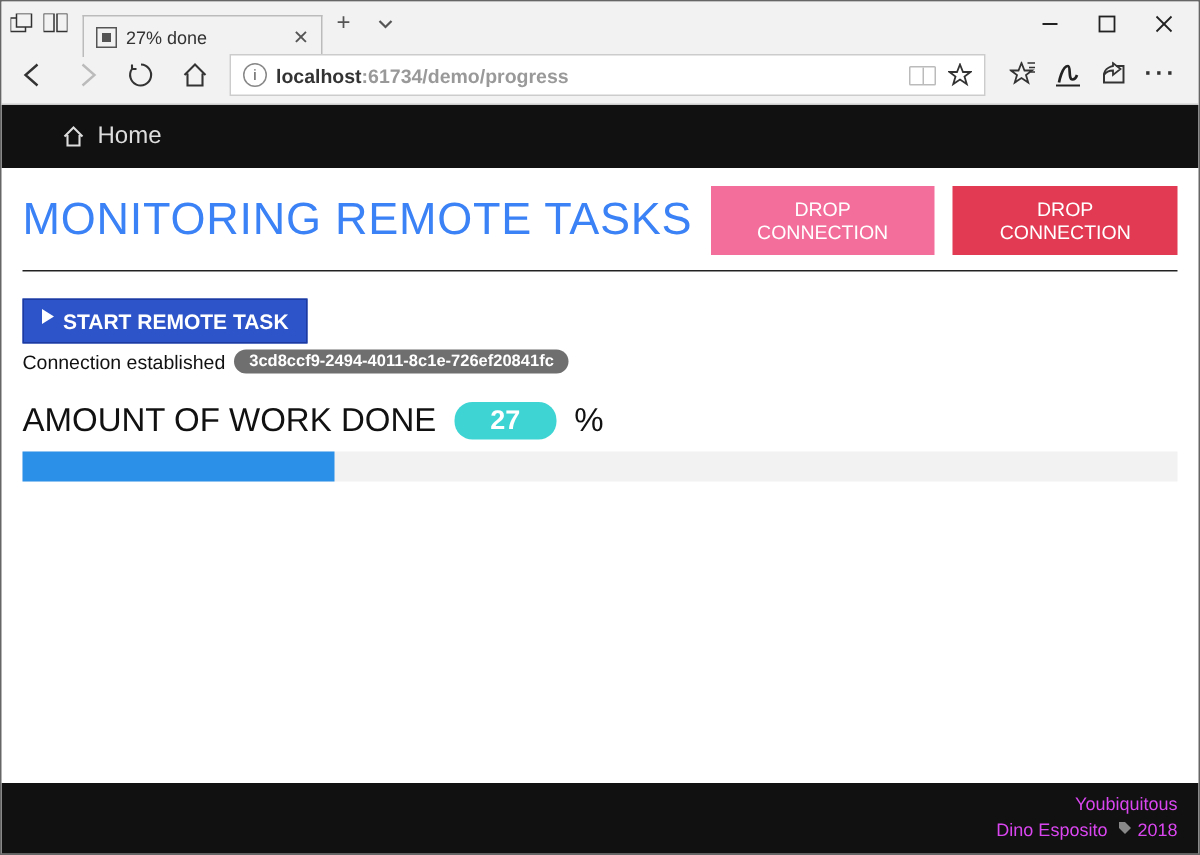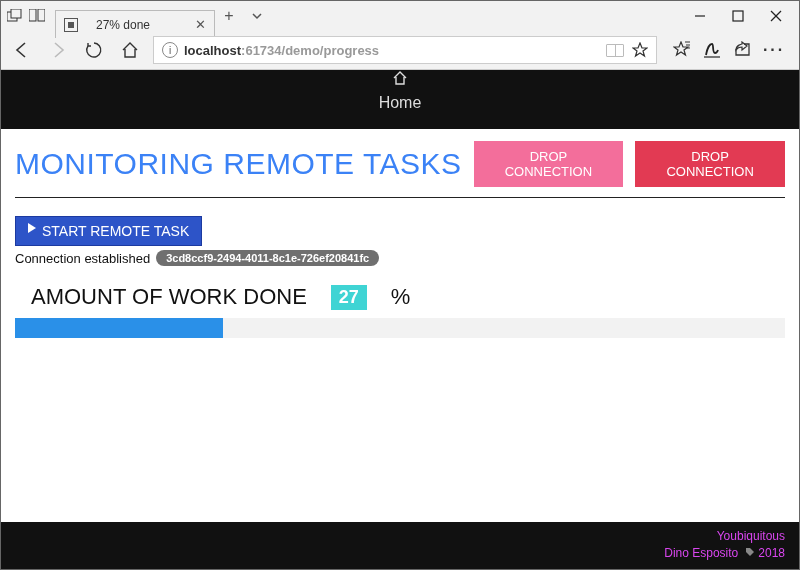--- a/index.html
+++ b/index.html
@@ -1,53 +1,53 @@
 <!DOCTYPE html>
 <html><head>
 <meta charset="utf-8">
 <style>
   * { box-sizing: border-box; margin: 0; padding: 0; }
   body { font-family: "Segoe UI", Arial, sans-serif; width: 800px; height: 570px; background: #fff; overflow: hidden; border: 1px solid #666; }
   
   .chrome { background: #f2f2f2; border-bottom: 1px solid #ccc; }
   .tab-row { display: flex; align-items: center; height: 30px; padding: 0 6px; }
   .win-icons-left { display: flex; gap: 6px; align-items: center; margin-right: 10px; }
-  .tab { display: flex; align-items: center; background: #f2f2f2; border: 1px solid #bbb; border-bottom: none; height: 28px; padding: 0 8px; min-width: 160px; font-size: 12px; color: #333; gap: 18px; margin-top: 16px; }
+  .tab { display: flex; align-items: center; background: #f2f2f2; border: 1px solid #bbb; border-bottom: none; height: 28px; padding: 0 8px; min-width: 160px; font-size: 12px; color: #333; gap: 6px; margin-top: 16px; }
   .tab .favicon { width: 14px; height: 14px; border: 1px solid #555; display:flex; align-items:center; justify-content:center; }
   .tab .favicon::after { content:""; width:6px; height:6px; background:#555; }
   .tab .close { margin-left: auto; font-size: 13px; color: #555; }
   .newtab { width: 28px; display:flex; align-items:center; justify-content:center; font-size: 16px; color:#555; }
   .chev { width: 28px; display:flex; align-items:center; justify-content:center; font-size: 14px; color:#555; }
   .spacer { flex: 1; }
   .win-controls { display: flex; gap: 4px; }
   .win-btn { width: 34px; height: 26px; display:flex; align-items:center; justify-content:center; color:#222; font-size: 13px; }
   .nav-row { display: flex; align-items: center; height: 38px; padding: 0 8px; gap: 10px; }
   .nav-btn { width: 26px; height: 26px; display:flex; align-items:center; justify-content:center; color:#444; }
   .nav-btn.dim { color:#aaa; }
   .url-box { flex: 1; display:flex; align-items:center; border: 1px solid #ccc; height: 28px; background: #fff; padding: 0 8px; gap: 6px; font-size: 13px; color:#999; }
   .url-box .info { width:16px; height:16px; border:1px solid #888; border-radius:50%; display:flex; align-items:center; justify-content:center; font-size:10px; color:#555;}
   .url-host { color:#333; }
   .url-star { margin-left:auto; display:flex; gap:8px; align-items:center; }
   .reading { width:18px; height:13px; border:1px solid #bbb; border-radius:1px; position:relative; }
   .reading::after { content:""; position:absolute; left:8px; top:0; bottom:0; width:1px; background:#bbb; }
   .right-icons { display:flex; gap: 12px; padding: 0 6px; color:#333; align-items:center; }
   
   .page { display:flex; flex-direction:column; height: calc(570px - 70px); }
-  .topnav { background:#111; color:#ddd; display:flex; align-items:center; height:59px; padding:0 40px; font-size:16px; gap:8px;flex-direction:column; }
+  .topnav { background:#111; color:#ddd; display:flex; align-items:center; height:42px; padding:0 40px; font-size:16px; gap:8px; }
   .content { flex:1; padding: 12px 14px 0 14px; }
   .header-row { display:flex; align-items:center; gap:12px; }
   h1 { font-size: 30px; font-weight: 400; letter-spacing: .5px; color:#3b82f6; flex:1; white-space:nowrap; }
   .btn-pink { background:#f36e9b; color:#fff; border:none; padding:8px 14px; font-size:13px; cursor:pointer; }
   .btn-red  { background:#e23a53; color:#fff; border:none; padding:8px 14px; font-size:13px; cursor:pointer; }
   hr { margin: 10px 0 18px 0; border:none; border-top:1px solid #222; }
-  .btn-blue { background:#2d54c8; color:#fff; border:1px solid #1c3aa0; padding:6px 12px; font-size:14px; display:inline-flex; gap:6px; cursor:pointer; margin-bottom:4px; }
+  .btn-blue { background:#2d54c8; color:#fff; border:1px solid #1c3aa0; padding:6px 12px; font-size:14px; display:inline-flex; gap:6px; cursor:pointer; margin-bottom:4px;font-weight:bold; }
   .status-line { font-size:13px; color:#111; display:flex; align-items:center; gap:6px; margin-bottom:18px; }
   .pill { background:#6f6f6f; color:#fff; border-radius:10px; padding:2px 10px; font-size:11px; font-weight:bold; }
-  .work-row { font-size:22px; color:#111; display:flex; align-items:center; gap:24px; margin-bottom:8px;margin-left:16px; }
-  .pct-badge { background:#3fd4d4; color:#fff; padding:2px 8px; border-radius:0; font-size:18px; font-weight:bold; }
+  .work-row { font-size:22px; color:#111; display:flex; align-items:center; gap:12px; margin-bottom:8px; }
+  .pct-badge { background:#3fd4d4; color:#fff; padding:2px 24px; border-radius:12px; font-size:18px; font-weight:bold; }
   .progress { width:100%; height:20px; background:#f2f2f2; position:relative; }
   .progress-bar { height:100%; background:#2a90e8; }
   .footer { background:#111; color:#d946ef; font-size:12px; text-align:right; padding:6px 14px 8px 14px; line-height:1.4; }
   svg { display:block; }
   .play { width:0; height:0; border-left:8px solid #fff; border-top:5px solid transparent; border-bottom:5px solid transparent; }
 </style>
 </head>
 <body>
 
 <div class="chrome">

